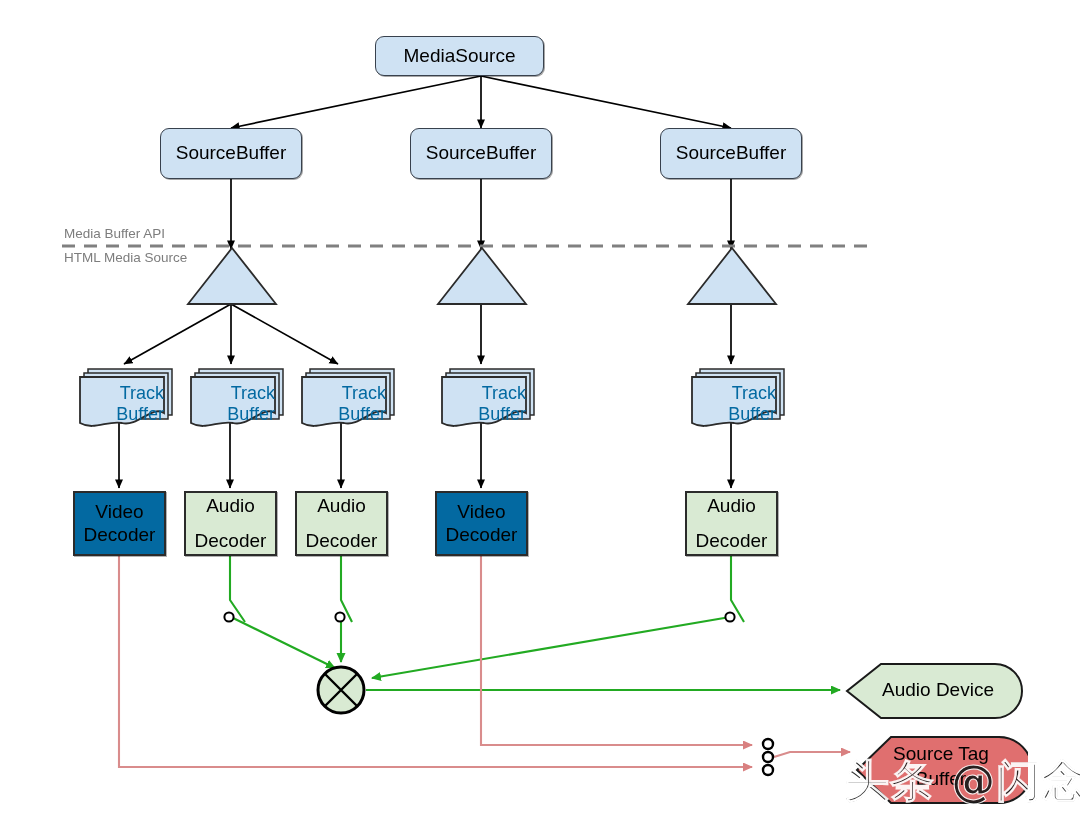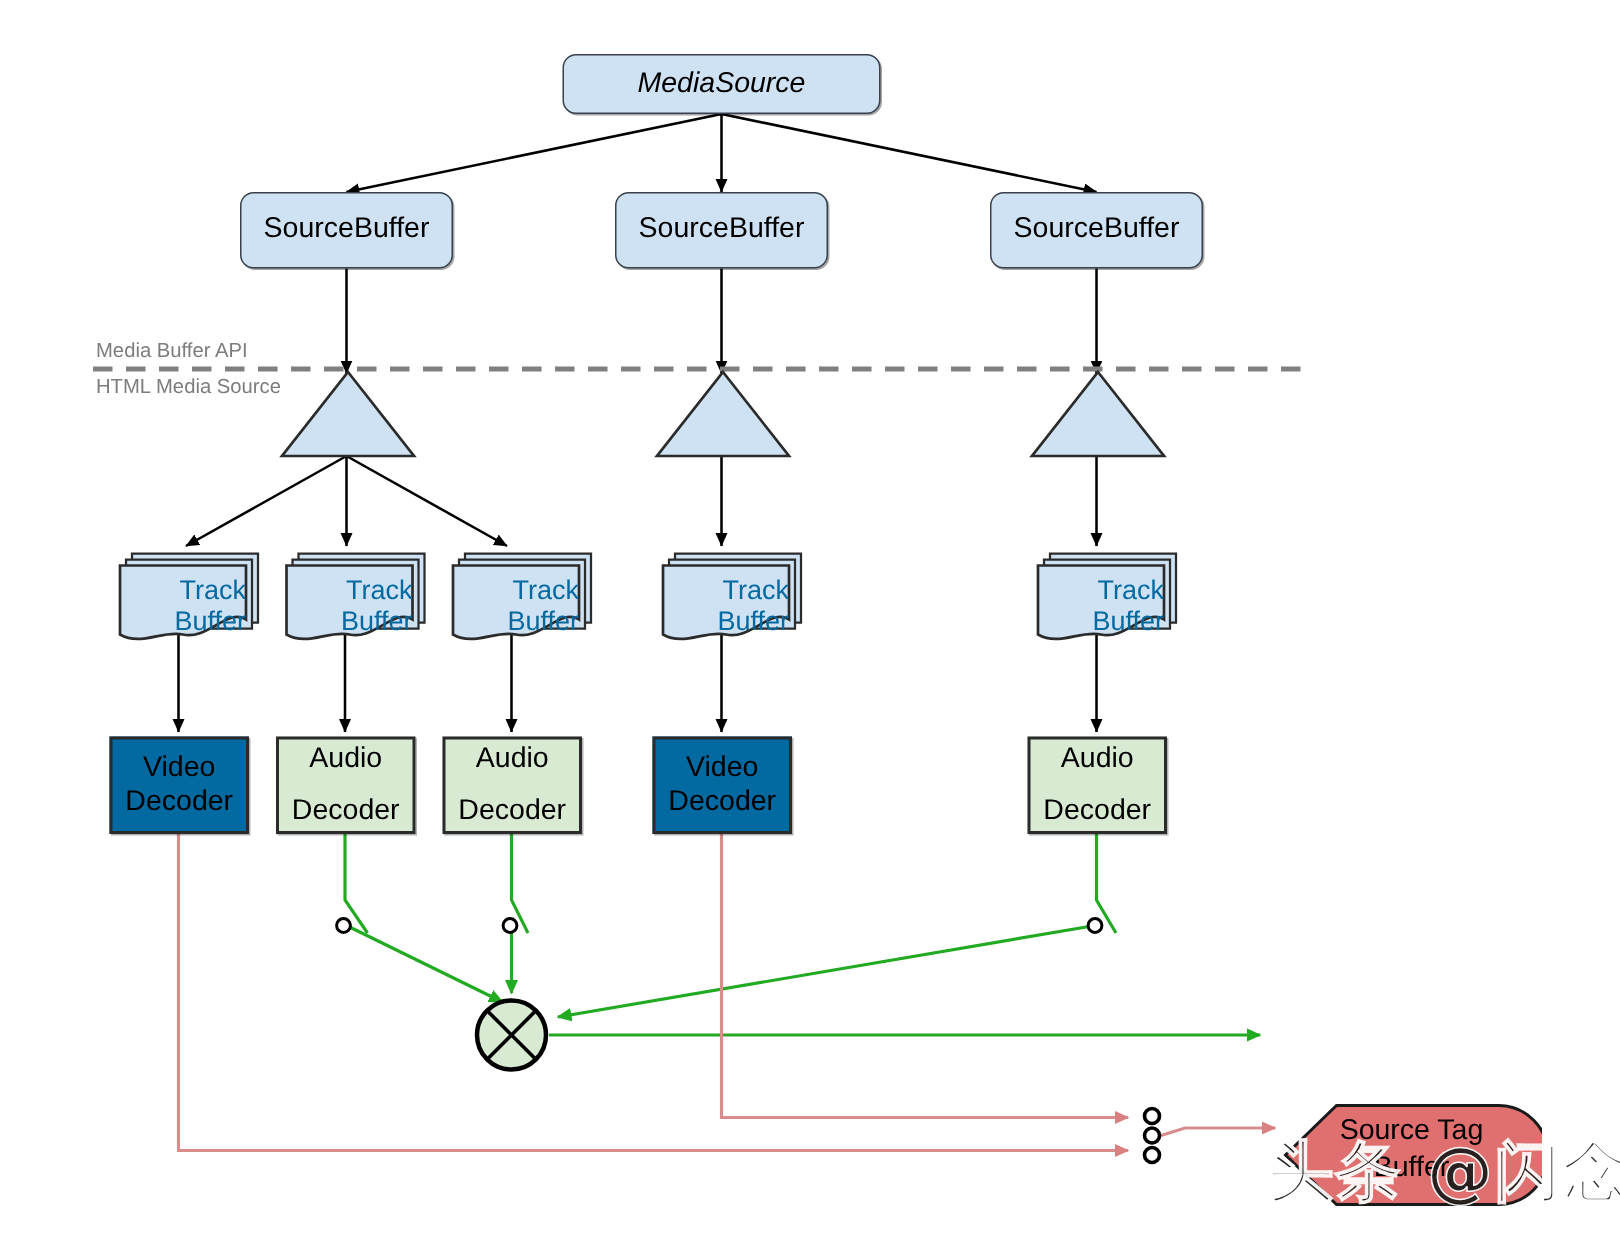--- a/index.html
+++ b/index.html
@@ -180,21 +180,21 @@
       <circle cx="768" cy="757" r="5"></circle>
       <circle cx="768" cy="770" r="5"></circle>
     </g>
 
     <g>
       <circle cx="341" cy="690" r="23" fill="#d9ead3" stroke="#000000" stroke-width="3"></circle>
       <path d="M325,674 L357,706 M357,674 L325,706" stroke="#000000" stroke-width="2.4" fill="none"></path>
     </g>
   </svg>
 
-  <div class="node rbox" style="left:375px; top:36px; width:212px; height:40px;font-style:italic;">
+  <div class="node rbox" style="left:375px; top:36px; width:169px; height:40px;">
     <span>MediaSource</span>
   </div>
 
   <div class="node rbox" style="left:160px; top:128px; width:142px; height:51px;">
     <span>SourceBuffer</span>
   </div>
   <div class="node rbox" style="left:410px; top:128px; width:142px; height:51px;">
     <span>SourceBuffer</span>
   </div>
   <div class="node rbox" style="left:660px; top:128px; width:142px; height:51px;">
@@ -294,20 +294,26 @@
   </div>
   <div class="node dec video" style="left:435px; top:491px; width:93px; height:65px; flex-direction:column;">
     <span>Video</span>
     <span>Decoder</span>
   </div>
   <div class="node dec audio" style="left:685px; top:491px; width:93px; height:65px; flex-direction:column;">
     <span>Audio</span>
     <span>Decoder</span>
   </div>
 
+  <div class="endpoint" style="left:843px; top:662px;">
+    <svg width="180" height="58" viewBox="0 0 180 58">
+      <path d="M38,2 H152 A27,27 0 0 1 152,56 H38 L4,29 Z" fill="#d9ead3" stroke="#1a1a1a" stroke-width="2"></path>
+    </svg>
+    <div class="ep-label" style="left:30px; top:17px; width:130px;">Audio Device</div>
+  </div>
 
   <div class="endpoint" style="left:853px; top:735px;">
     <svg width="175" height="72" viewBox="0 0 175 72">
       <path d="M38,2 H146 A27,27 0 0 1 146,68 H38 L4,35 Z" fill="#e06f6f" stroke="#1a1a1a" stroke-width="2"></path>
     </svg>
     <div class="ep-label" style="left:26px; top:8px; width:124px;">Source Tag</div>
     <div class="ep-label" style="left:26px; top:33px; width:124px;">Buffer</div>
   </div>
 
   <div class="watermark" style="left:845px; top:752px;">头条 @闪念基因</div>

